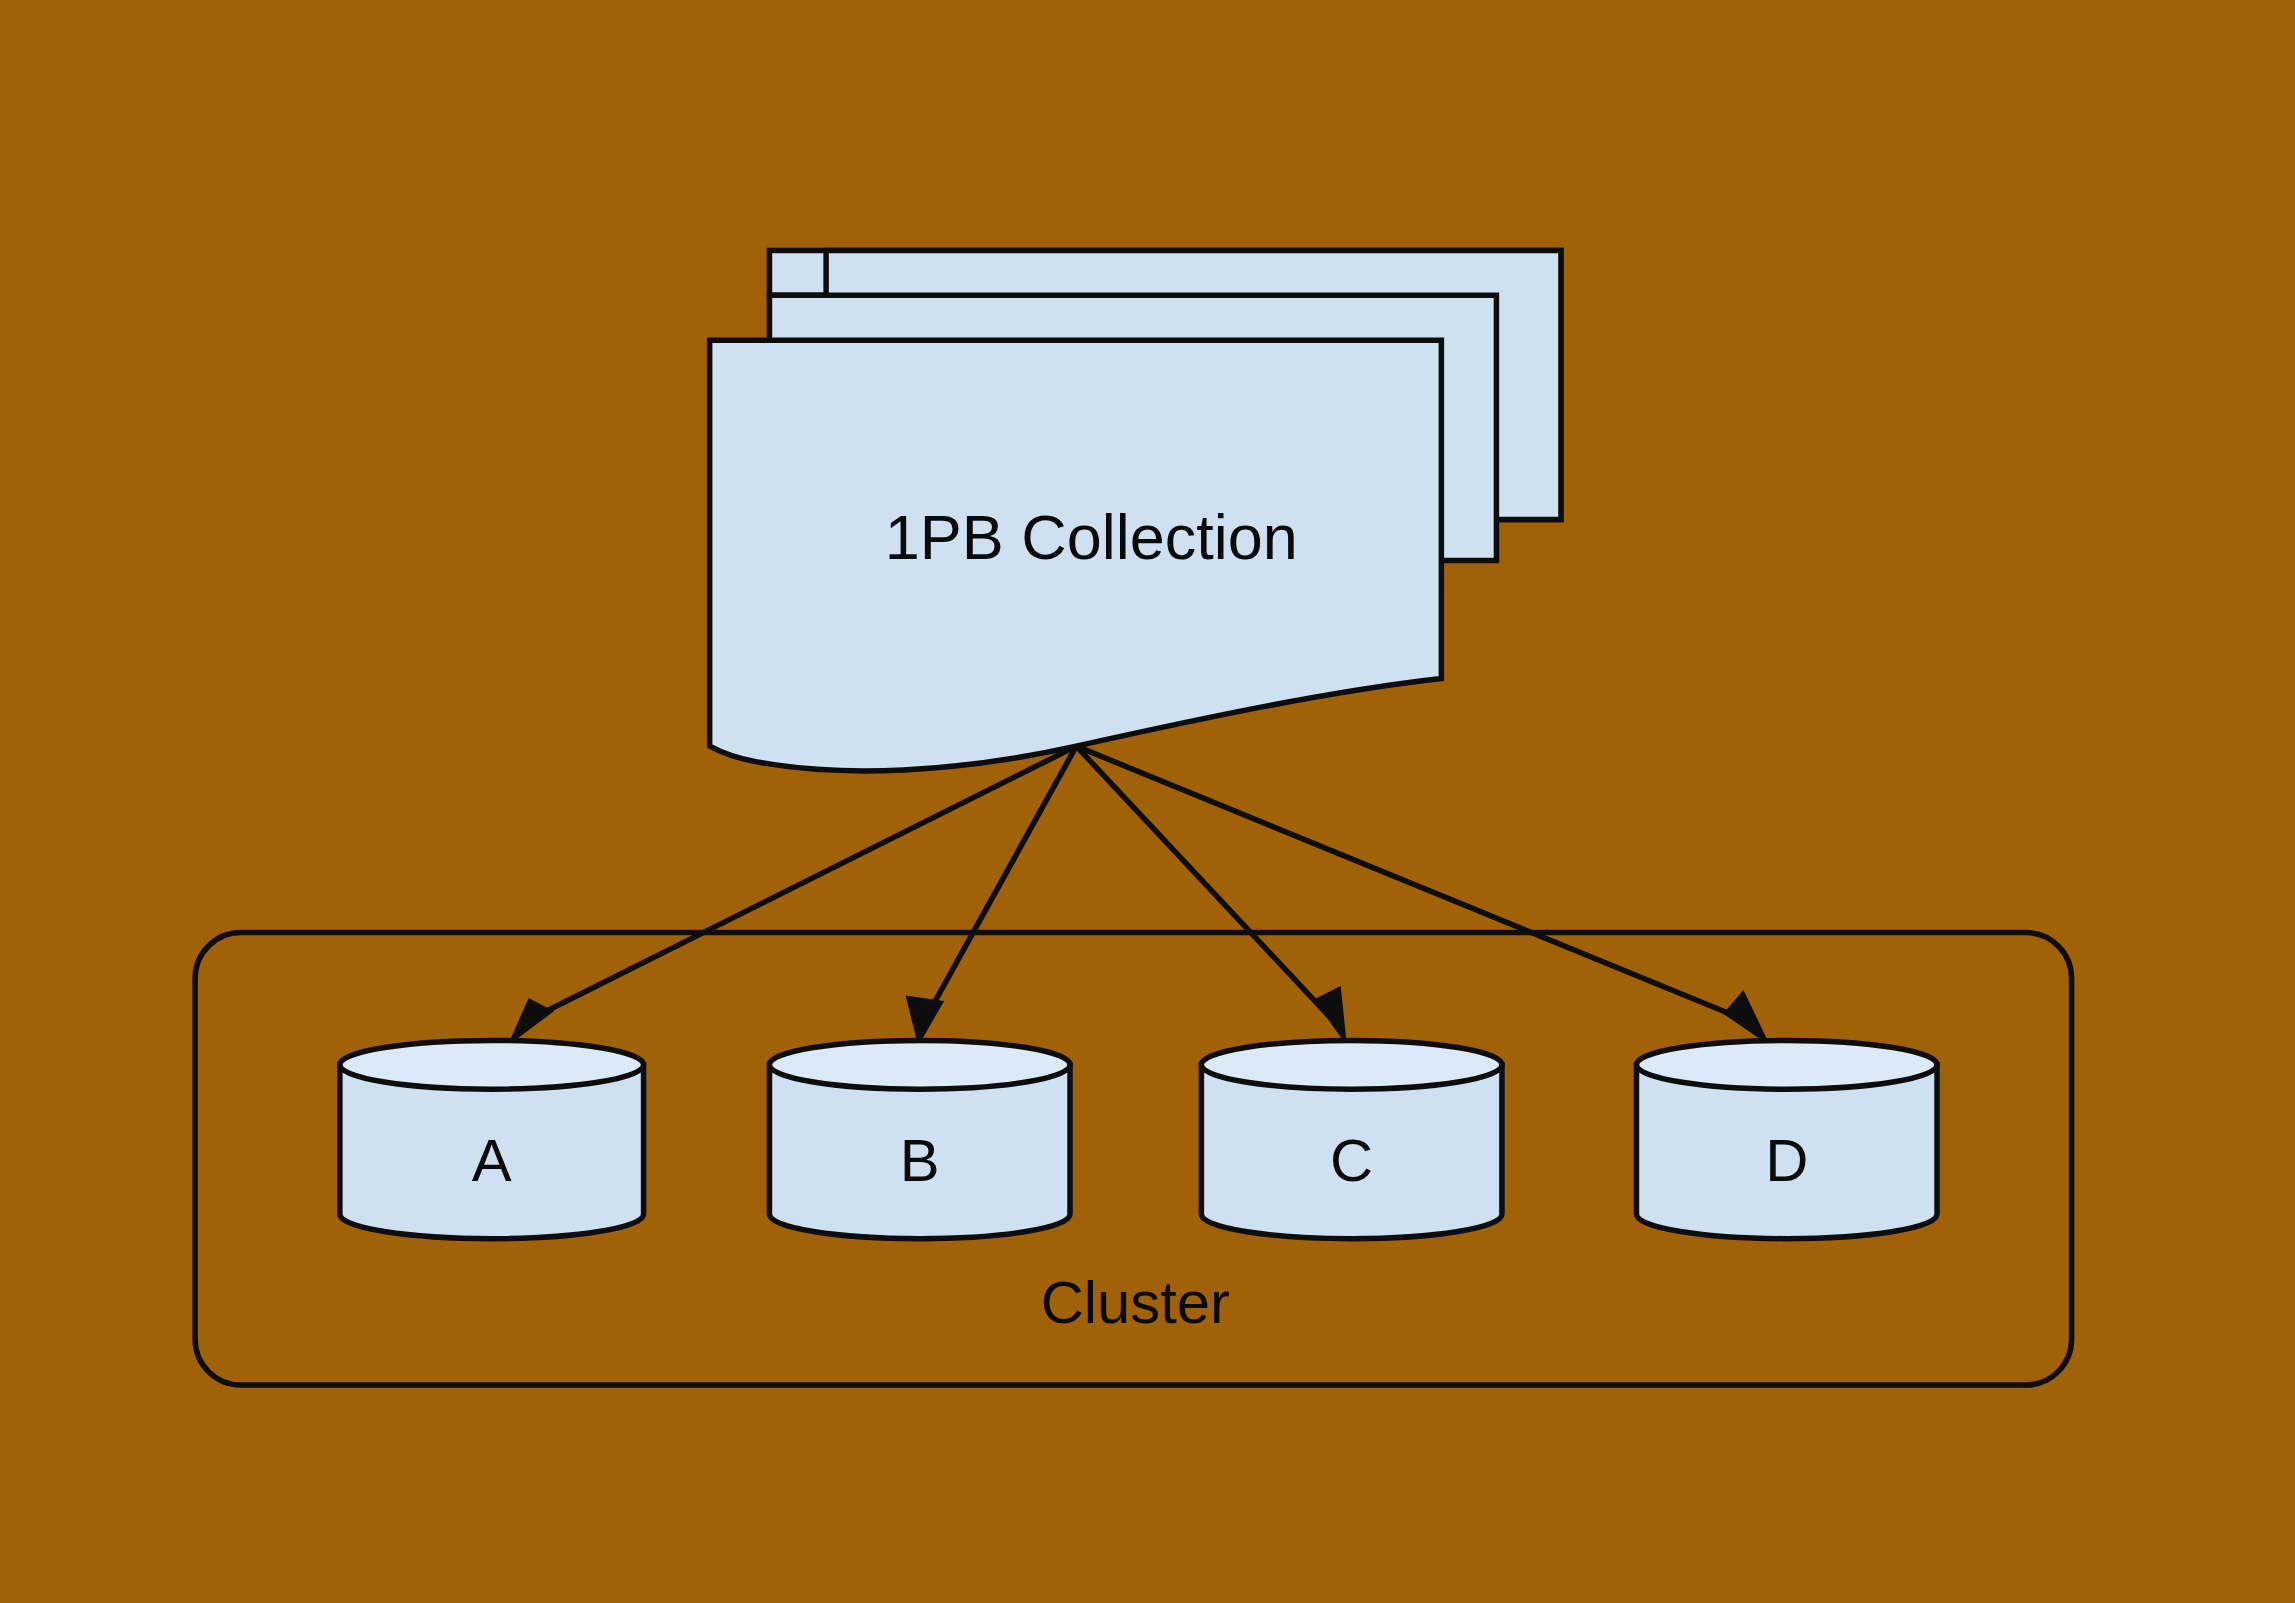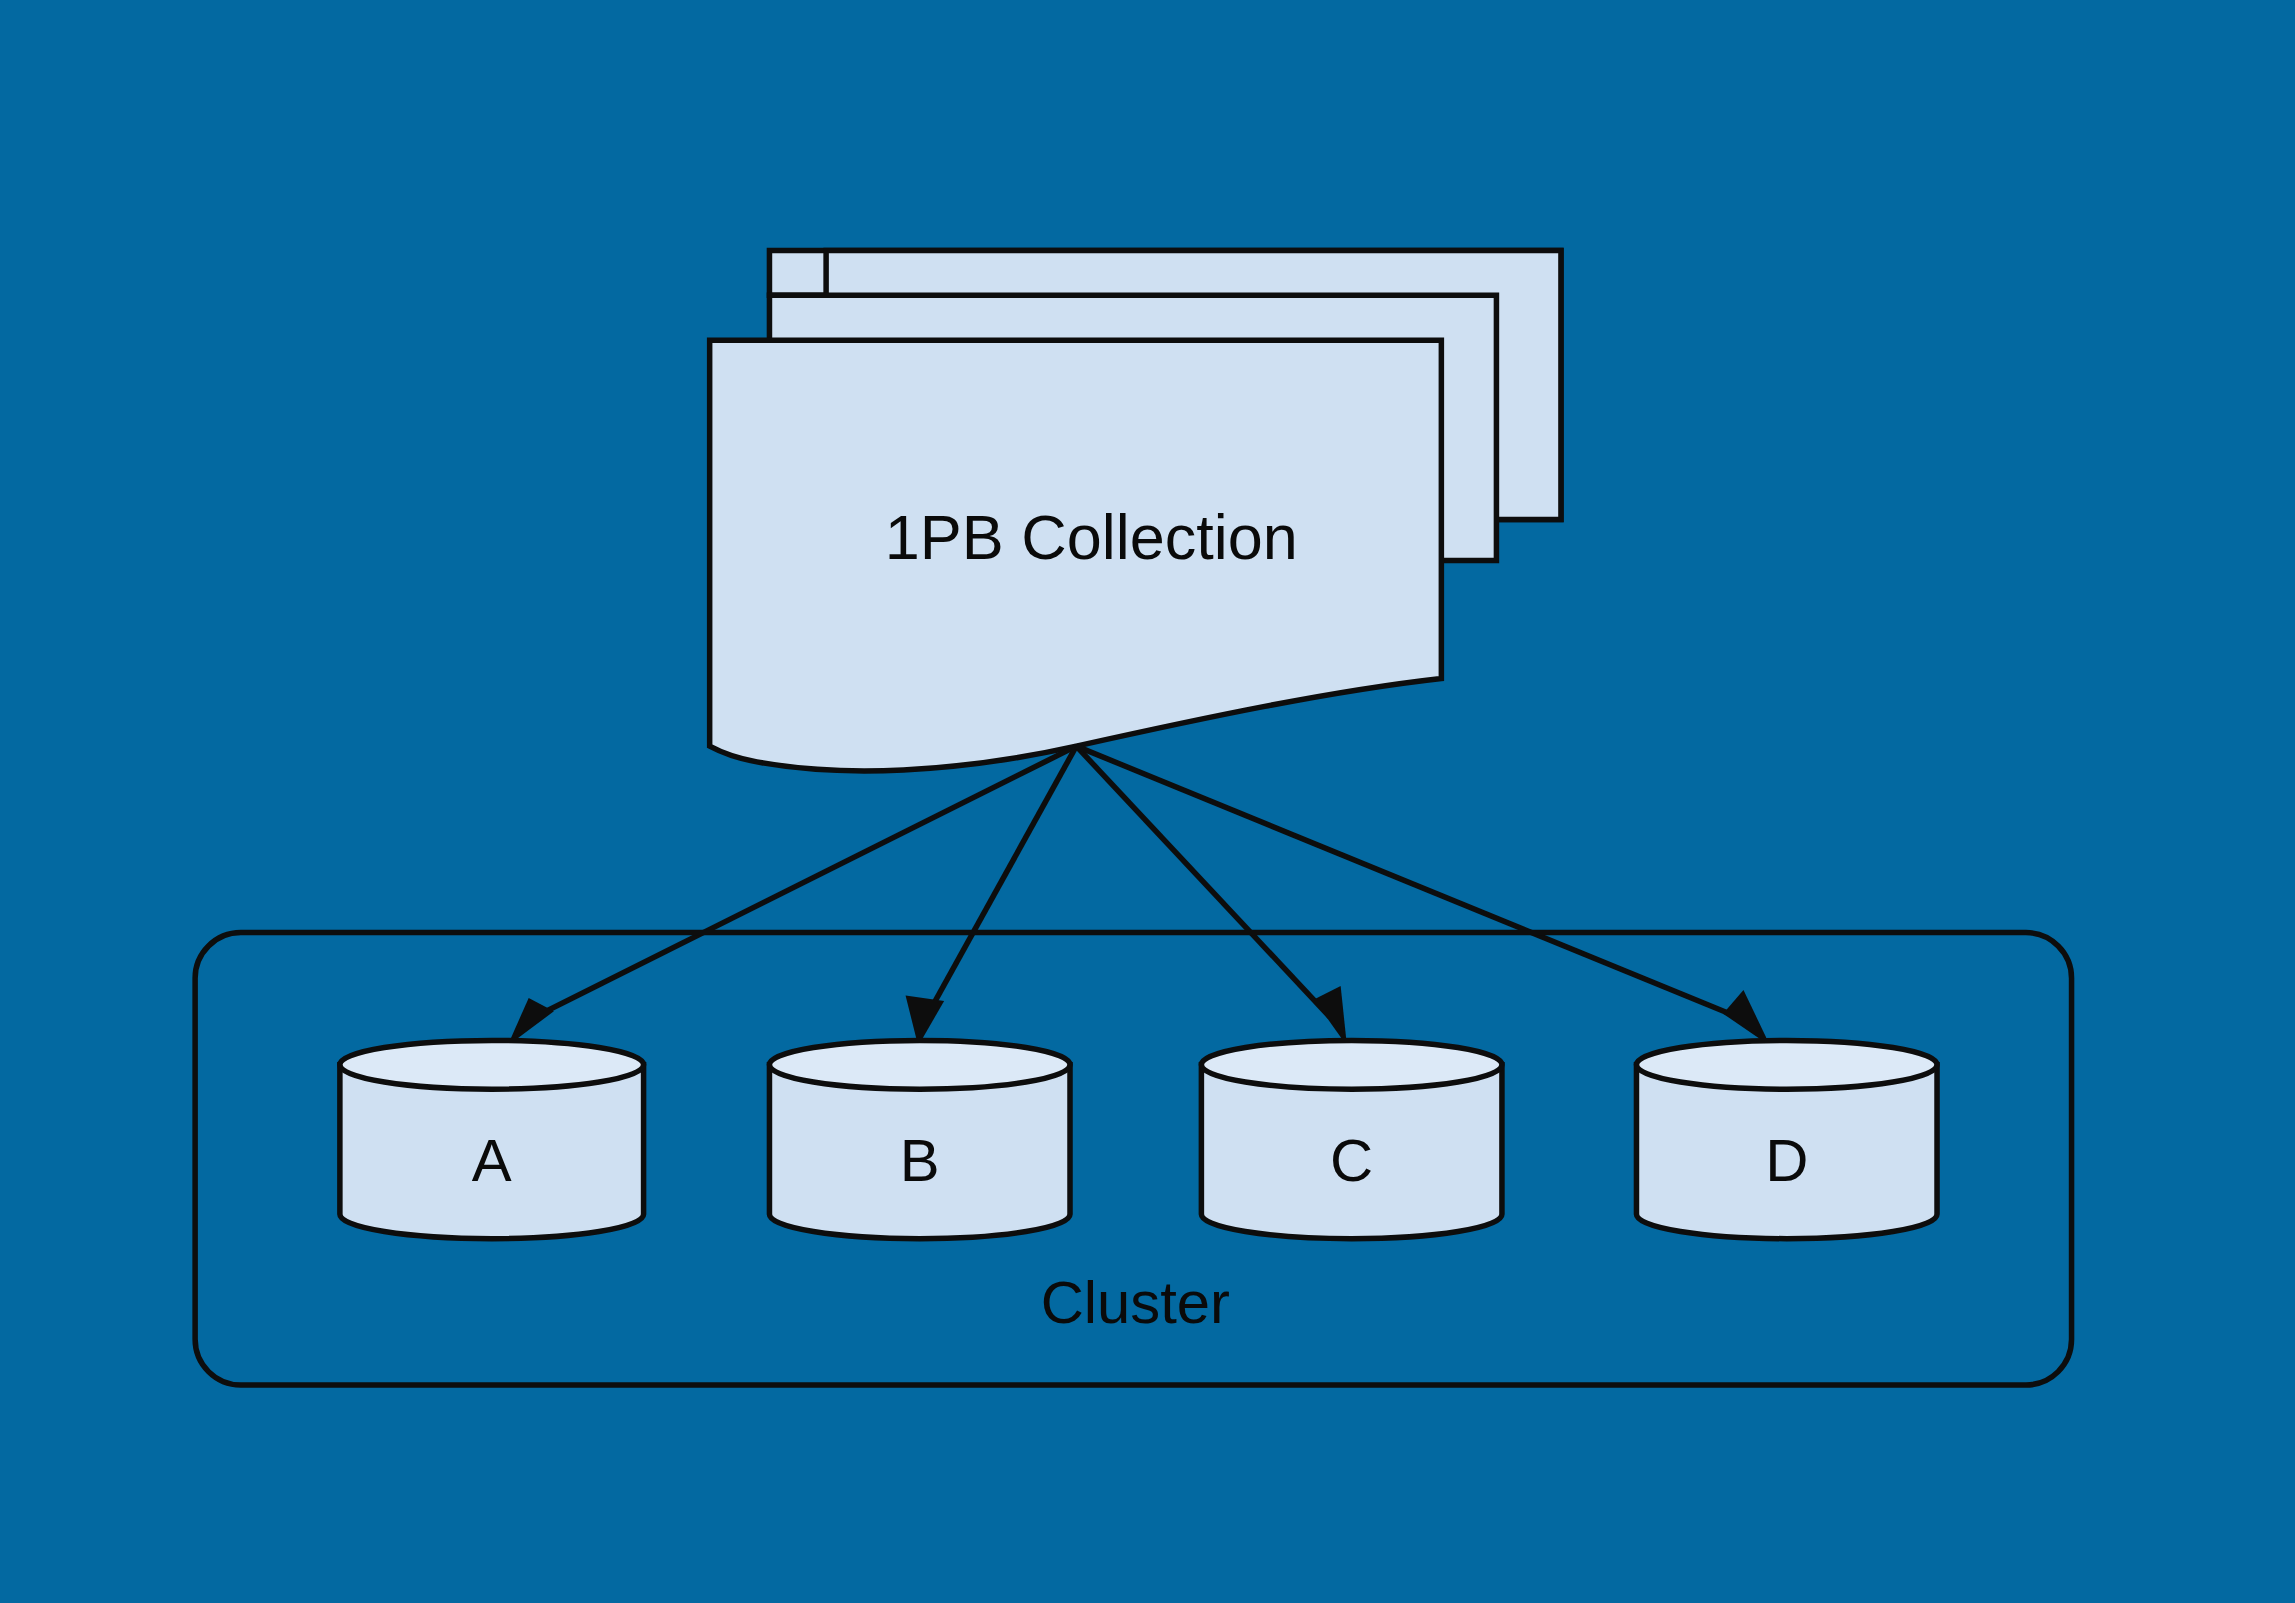--- a/index.html
+++ b/index.html
@@ -8,21 +8,21 @@
     padding: 0;
     background: #f4f2ed;
   }
   body {
     font-family: "Liberation Sans", sans-serif;
   }
   #stage {
     position: relative;
     width: 2295px;
     height: 1604px;
-    background: #0369a1;
+    background: #a16207;
     overflow: hidden;
   }
   #diagram {
     position: absolute;
     inset: 0;
     width: 2295px;
     height: 1604px;
     display: block;
   }
   .shape-outline{ fill: #cfe0f2; stroke: #0d0d0d; stroke-width: 7;

